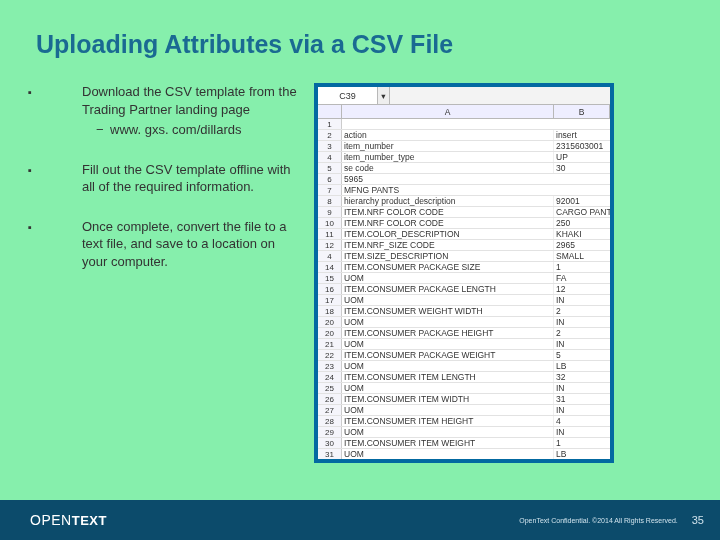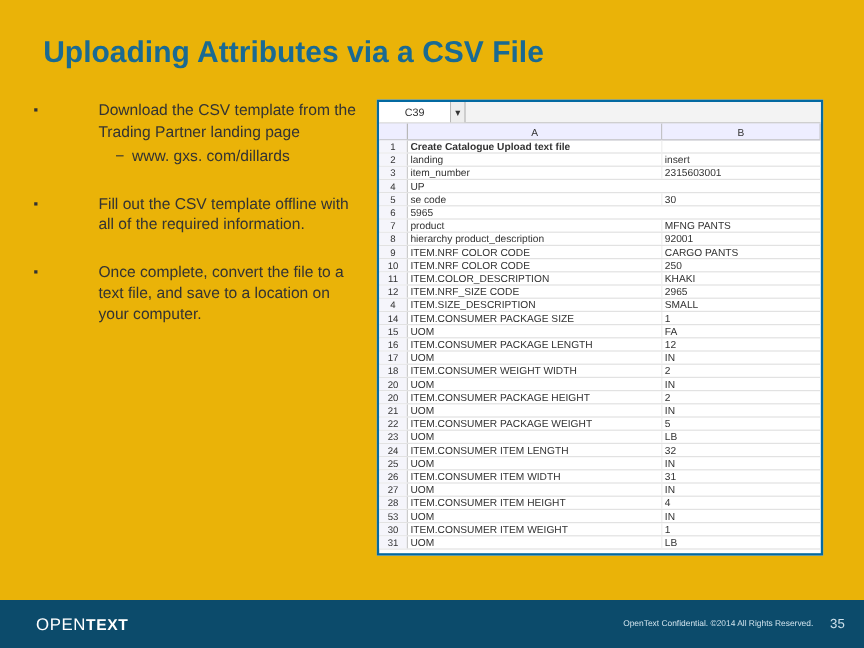--- a/index.html
+++ b/index.html
@@ -1,35 +1,35 @@
 <!DOCTYPE html>
 <html><head>
 <meta charset="utf-8">
 <style>
   * { box-sizing: border-box; margin: 0; padding: 0; }
   html, body { width: 720px; height: 540px; font-family: Arial, Helvetica, sans-serif; background: #fff; color: #333; }
   .slide {
-    width: 720px; height: 540px; position: relative; background: #eab308;
+    width: 720px; height: 540px; position: relative; background: #86efac;
     padding: 30px 0 16px 0;
   }
   .title {
     color: #1a6a92; font-size: 25px; font-weight: bold;
     padding: 0 0 24px 36px;
   }
   .content-row {
     display: flex; gap: 16px; padding: 0 20px 0 28px;
   }
   .bullets { width: 270px; font-size: 13px; line-height: 1.35; }
   .bul { display: flex; margin-bottom: 22px; }
   .bmark { width: 14px; flex: 0 0 14px; font-size: 11px; padding-top: 2px;}
   .btxt { flex: 1; margin-left: 40px; }
   .sub { padding-left: 14px; display: flex; margin-top: 3px;}
   .sdash { width: 14px; flex: 0 0 14px; }
   .spreadsheet-box {
-    width: 372px; height: 380px; border: 2px solid #0369a1;
+    width: 300px; height: 380px; border: 4px solid #0369a1;
     font-size: 8.5px; color: #333; background: #fff;
     display: flex; flex-direction: column; overflow: hidden;
   }
   .formula-bar {
     height: 18px; display: flex; align-items: center;
     border-bottom: 1px solid #b8b8b8; background: #f3f3f3;
   }
   .name-box {
     width: 60px; height: 100%; border-right: 1px solid #b8b8b8;
     background: #fff; display: flex; align-items: center; justify-content: center;
@@ -98,49 +98,48 @@
         <div class="fx">fx</div>
       </div>
       <div class="col-headers">
         <div class="rowhead-gap"></div>
         <div class="ch chA">A</div>
         <div class="ch chB">B</div>
       </div>
       <div class="grid" id="grid">
           <div class="grow srow-title">
             <div class="rnum">1</div>
-            <div class="cA">Create Catalogue Upload text file</div>
             <div class="cB"></div>
           </div>
           <div class="grow">
             <div class="rnum">2</div>
-            <div class="cA">landing</div>
+            <div class="cA">action</div>
             <div class="cB">insert</div>
           </div>
           <div class="grow">
             <div class="rnum">3</div>
             <div class="cA">item_number</div>
             <div class="cB">2315603001</div>
           </div>
           <div class="grow">
             <div class="rnum">4</div>
+            <div class="cA">item_number_type</div>
             <div class="cB">UP</div>
           </div>
           <div class="grow">
             <div class="rnum">5</div>
             <div class="cA">se code</div>
             <div class="cB">30</div>
           </div>
           <div class="grow">
             <div class="rnum">6</div>
             <div class="cB">5965</div>
           </div>
           <div class="grow">
             <div class="rnum">7</div>
-            <div class="cA">product</div>
             <div class="cB">MFNG PANTS</div>
           </div>
           <div class="grow">
             <div class="rnum">8</div>
             <div class="cA">hierarchy product_description</div>
             <div class="cB">92001</div>
           </div>
           <div class="grow">
             <div class="rnum">9</div>
             <div class="cA">ITEM.NRF COLOR CODE</div>
@@ -235,21 +234,21 @@
             <div class="rnum">27</div>
             <div class="cA">    UOM</div>
             <div class="cB">IN</div>
           </div>
           <div class="grow">
             <div class="rnum">28</div>
             <div class="cA">ITEM.CONSUMER ITEM HEIGHT</div>
             <div class="cB">4</div>
           </div>
           <div class="grow">
-            <div class="rnum">53</div>
+            <div class="rnum">29</div>
             <div class="cA">    UOM</div>
             <div class="cB">IN</div>
           </div>
           <div class="grow">
             <div class="rnum">30</div>
             <div class="cA">ITEM.CONSUMER ITEM WEIGHT</div>
             <div class="cB">1</div>
           </div>
           <div class="grow">
             <div class="rnum">31</div>

